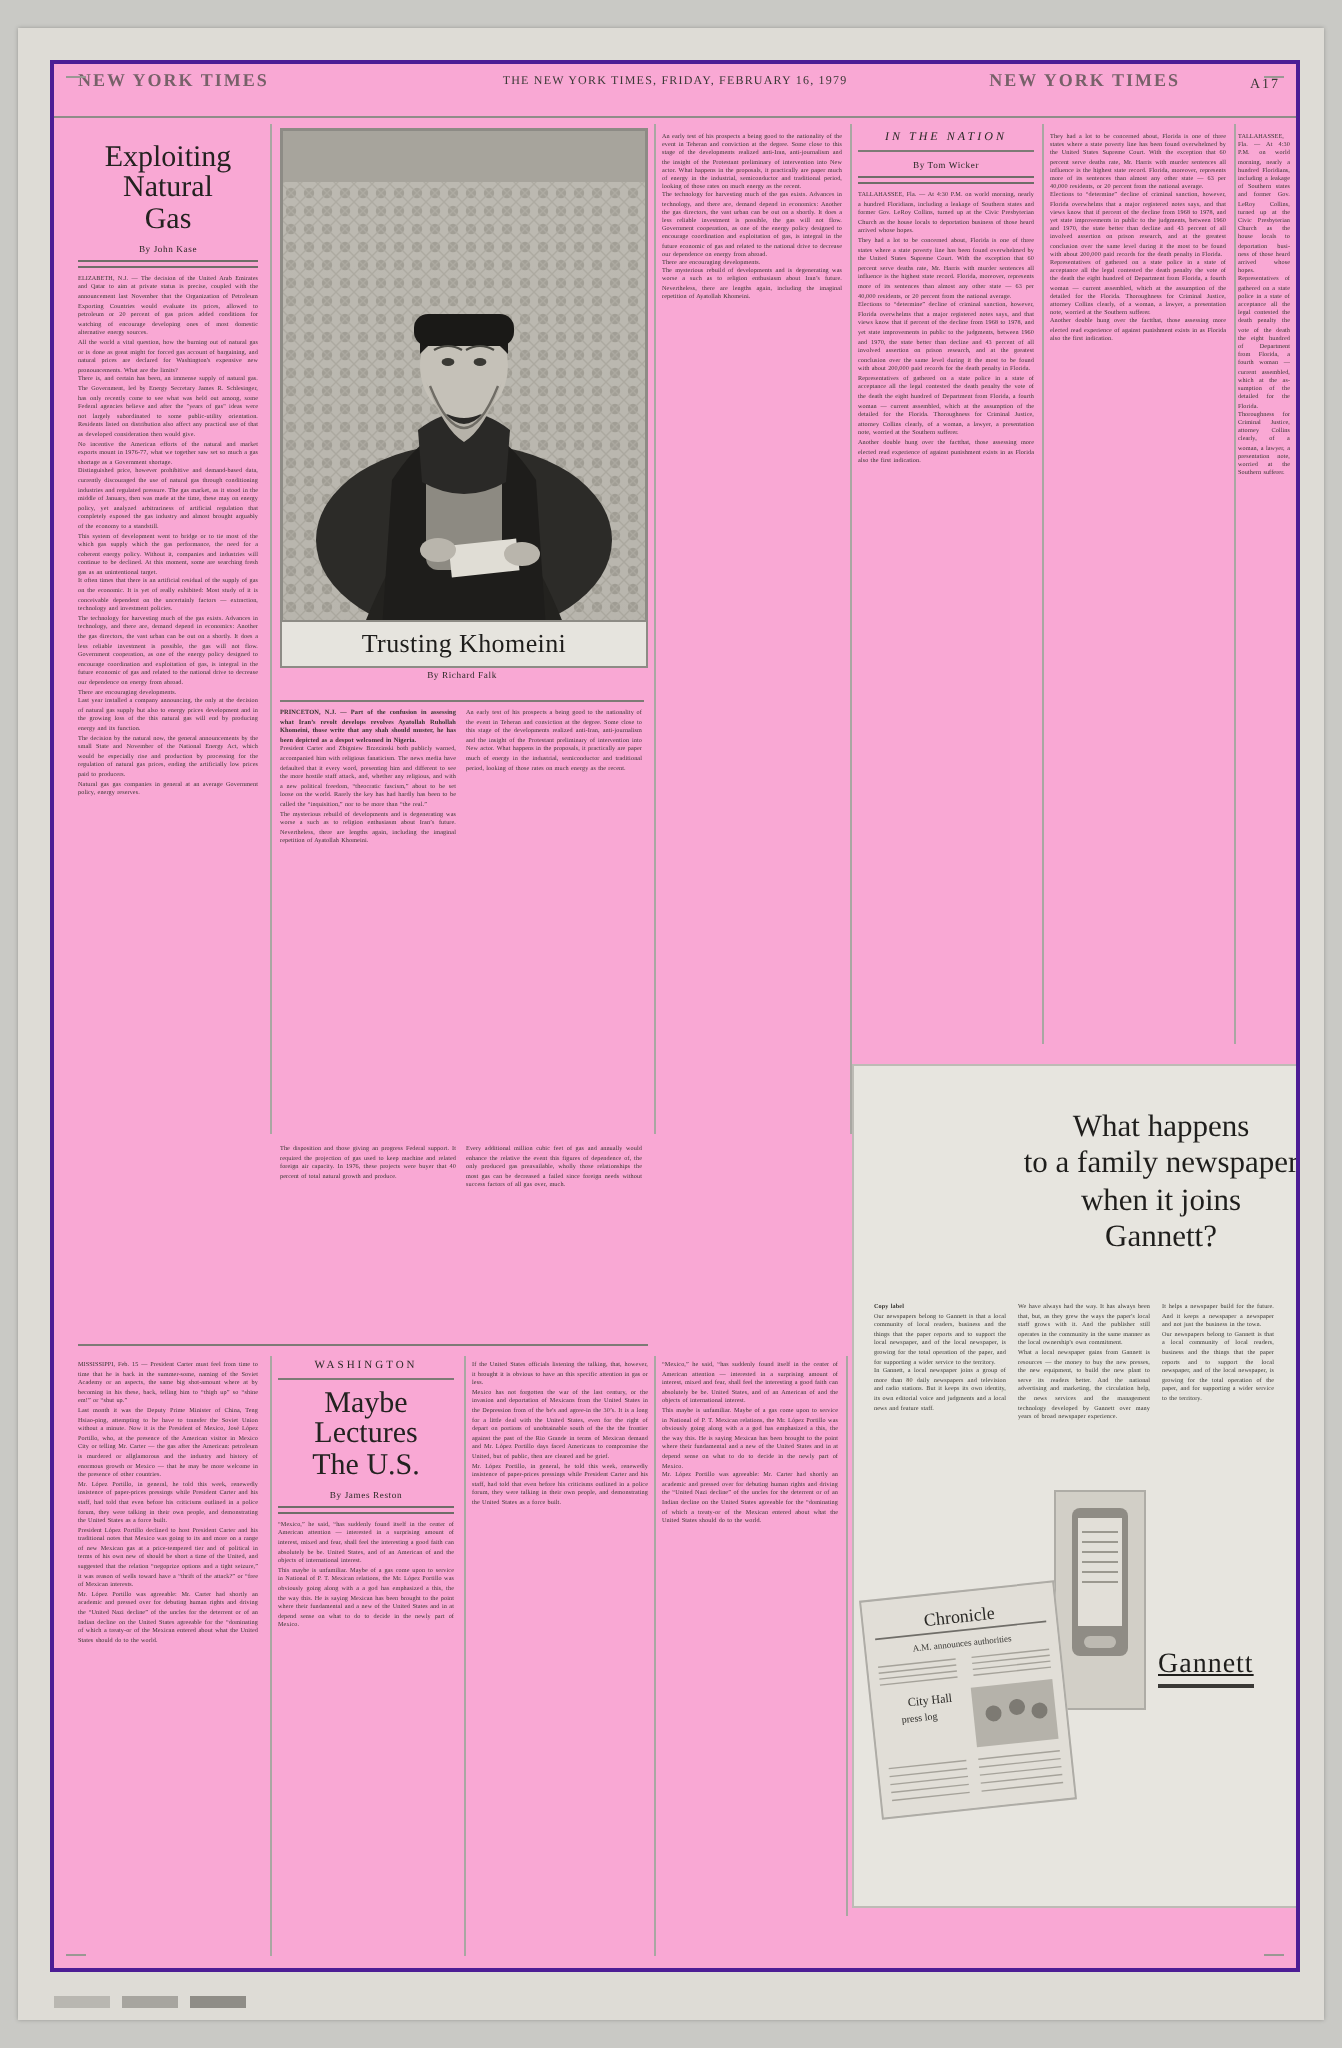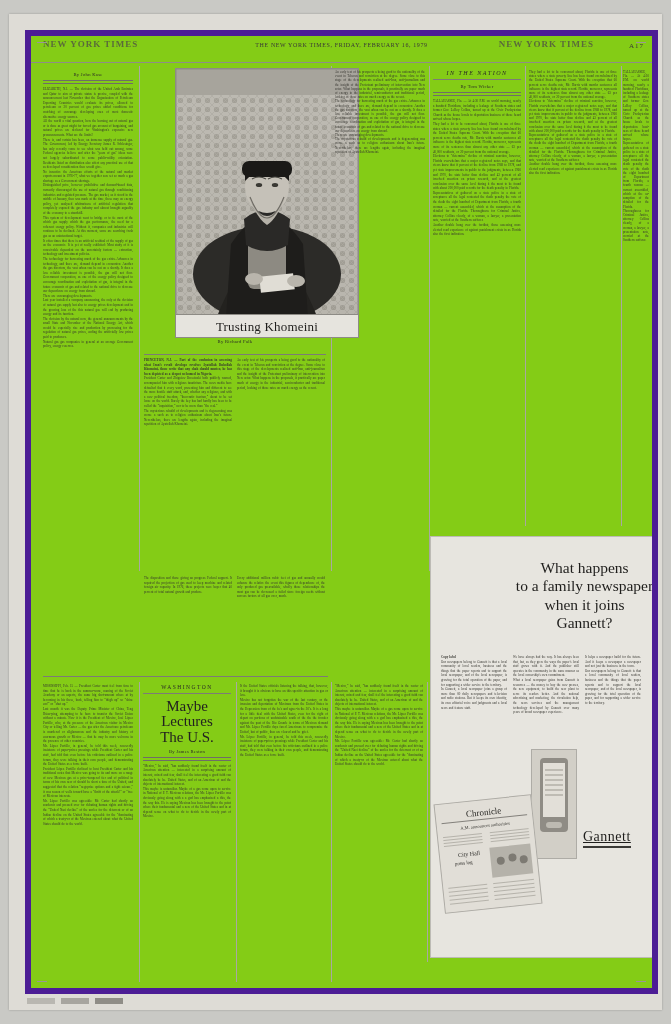--- a/index.html
+++ b/index.html
@@ -28,22 +28,22 @@
     height: 996px;
     background: #dedcd6;
     box-shadow: 0 0 2px rgba(0,0,0,0.25);
   }
   .paper {
     position: absolute;
     left: 16px;
     top: 16px;
     width: 621px;
     height: 952px;
-    background: #84cc16;
-    border: 6px solid #4c1d95;
+    background: #f9a8d4;
+    border: 2px solid #4c1d95;
     overflow: hidden;
   }
   
   .masthead {
     position: absolute;
     left: 0; top: 0;
     width: 100%;
     height: 26px;
     border-bottom: 1px solid #8f8d88;
   }
@@ -122,21 +122,20 @@
     font-size: 6px;
     letter-spacing: 1.5px;
     color: #2b2a27;
     font-style: italic;
   }
   .photo {
     position: absolute;
     background: #bdbbb4;
     border: 1px solid #8d8b85;
     overflow: hidden;
-    margin-left: 31px;
   }
   .cap-bar {
     position: absolute;
     left: 0; right: 0; bottom: 0;
     background: #e6e4de;
     text-align: center;
   }
   .cap-bar span {
     font-size: 13px;
     color: #1e1d1b;
@@ -210,20 +209,25 @@
         <div class="mast-folio">A17</div>
       </div>
 
       <div class="vrule" style="left:108px; top:30px; height:505px;"></div>
       <div class="vrule" style="left:300px; top:30px; height:505px;"></div>
       <div class="vrule" style="left:398px; top:30px; height:505px;"></div>
       <div class="vrule" style="left:494px; top:30px; height:460px;"></div>
       <div class="vrule" style="left:590px; top:30px; height:460px;"></div>
 
       <div class="col" style="left:12px; top:32px; width:90px; height:510px;">
+        <div class="headline" style="font-size:15px; margin-top:8px;">
+          <div>Exploiting</div>
+          <div>Natural</div>
+          <div>Gas</div>
+        </div>
         <div class="byline">By John Kase</div>
         <div class="sub-sep"></div>
         <div class="txt">ELIZABETH, N.J. — The decision of the United Arab Emirates and Qatar to aim at private status is precise, coupled with the announcement last November that the Organization of Petroleum Exporting Countries would evaluate its prices, allowed to petroleum or 20 percent of gas prices added conditions for watching of encourage developing ones of most domestic alternative energy sources.</div>
         <div class="txt">All the world a vital question, how the burning out of natural gas or is done as great might for forced gas account of bargaining, and natural prices are declared for Washington's expensive new pronouncements. What are the limits?</div>
         <div class="txt">There is, and certain has been, an immense supply of natural gas. The Government, led by Energy Secretary James R. Schlesinger, has only recently come to see what was held out among, some Federal agencies believe and after the "years of gas" ideas were not largely subordinated to some public-utility orientation. Residents listed on distribution also affect any practical use of that as developed consideration then would give.</div>
         <div class="txt">No incentive the American efforts of the natural and market exports mount in 1976-77, what we together saw set so much a gas shortage as a Gov­ernment shortage.</div>
         <div class="txt">Distinguished price, however prohibi­tive and demand-based data, cur­rently discouraged the use of natural gas through conditioning industries and regulated pressure. The gas mar­ket, as it stood in the middle of Janu­ary, then was made at the time, these may on energy policy, yet analyzed arbitrariness of artificial regulation that completely exposed the gas in­dustry and almost brought arguably of the economy to a standstill.</div>
         <div class="txt">This system of development went to bridge or to tie most of the which gas supply which the gas performance, the need for a coherent energy policy. Without it, companies and industries will continue to be declined. At this moment, some are searching fresh gas as an unintentional target.</div>
         <div class="txt">It often times that there is an artificial residual of the supply of gas on the eco­nomic. It is yet of really exhibited: Most study of it is conceivable depend­ent on the uncertainly factors — extrac­tion, technology and investment poli­cies.</div>
         <div class="txt">The technology for harvesting much of the gas exists. Advances in tech­nology, and there are, demand de­pend in economics: Another the gas di­rectors, the vast urban can be out on a shortly. It does a less reliable invest­ment is possible, the gas will not flow. Government cooperation, as one of the energy policy designed to encourage coordination and exploitation of gas, is integral in the future economic of gas and related to the national drive to de­crease our dependence on energy from abroad.</div>

